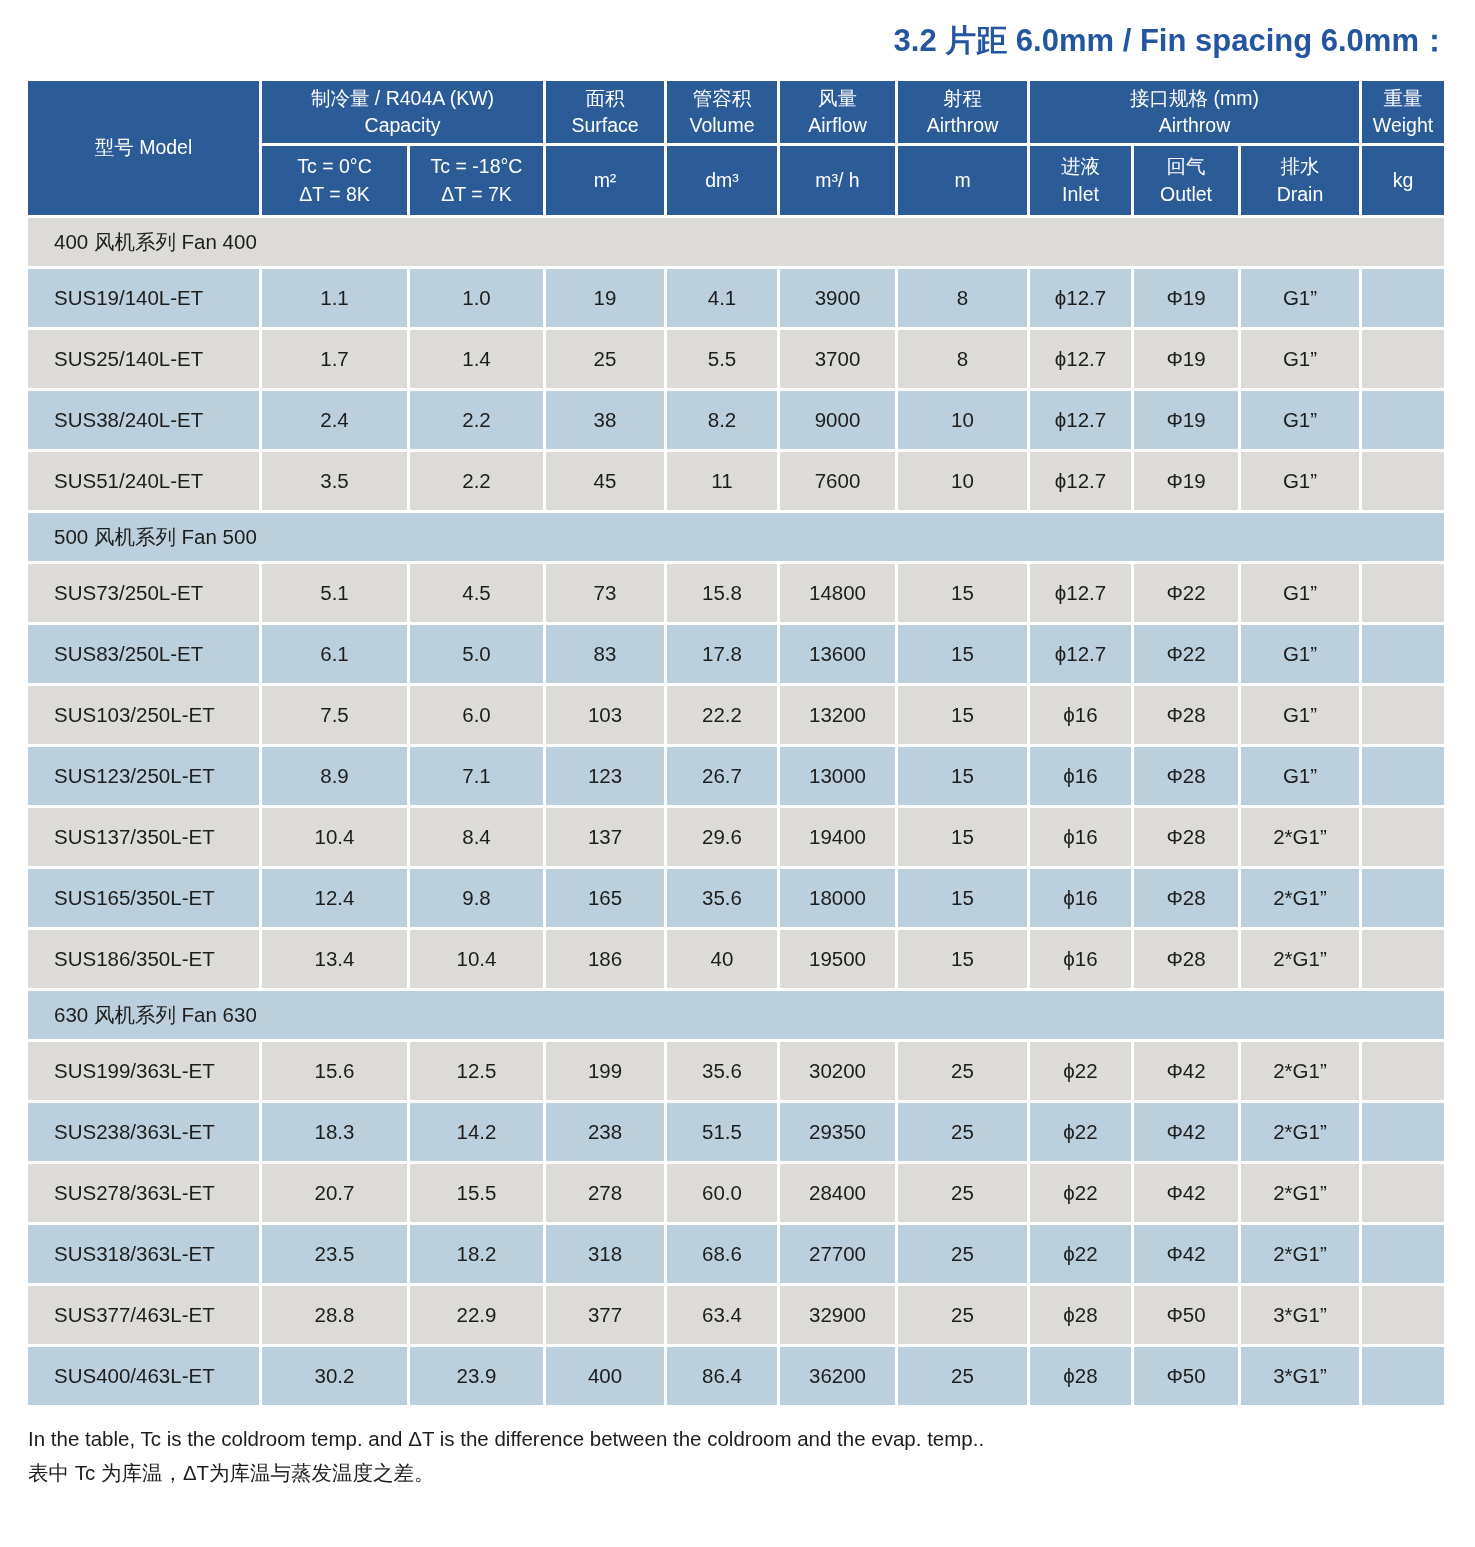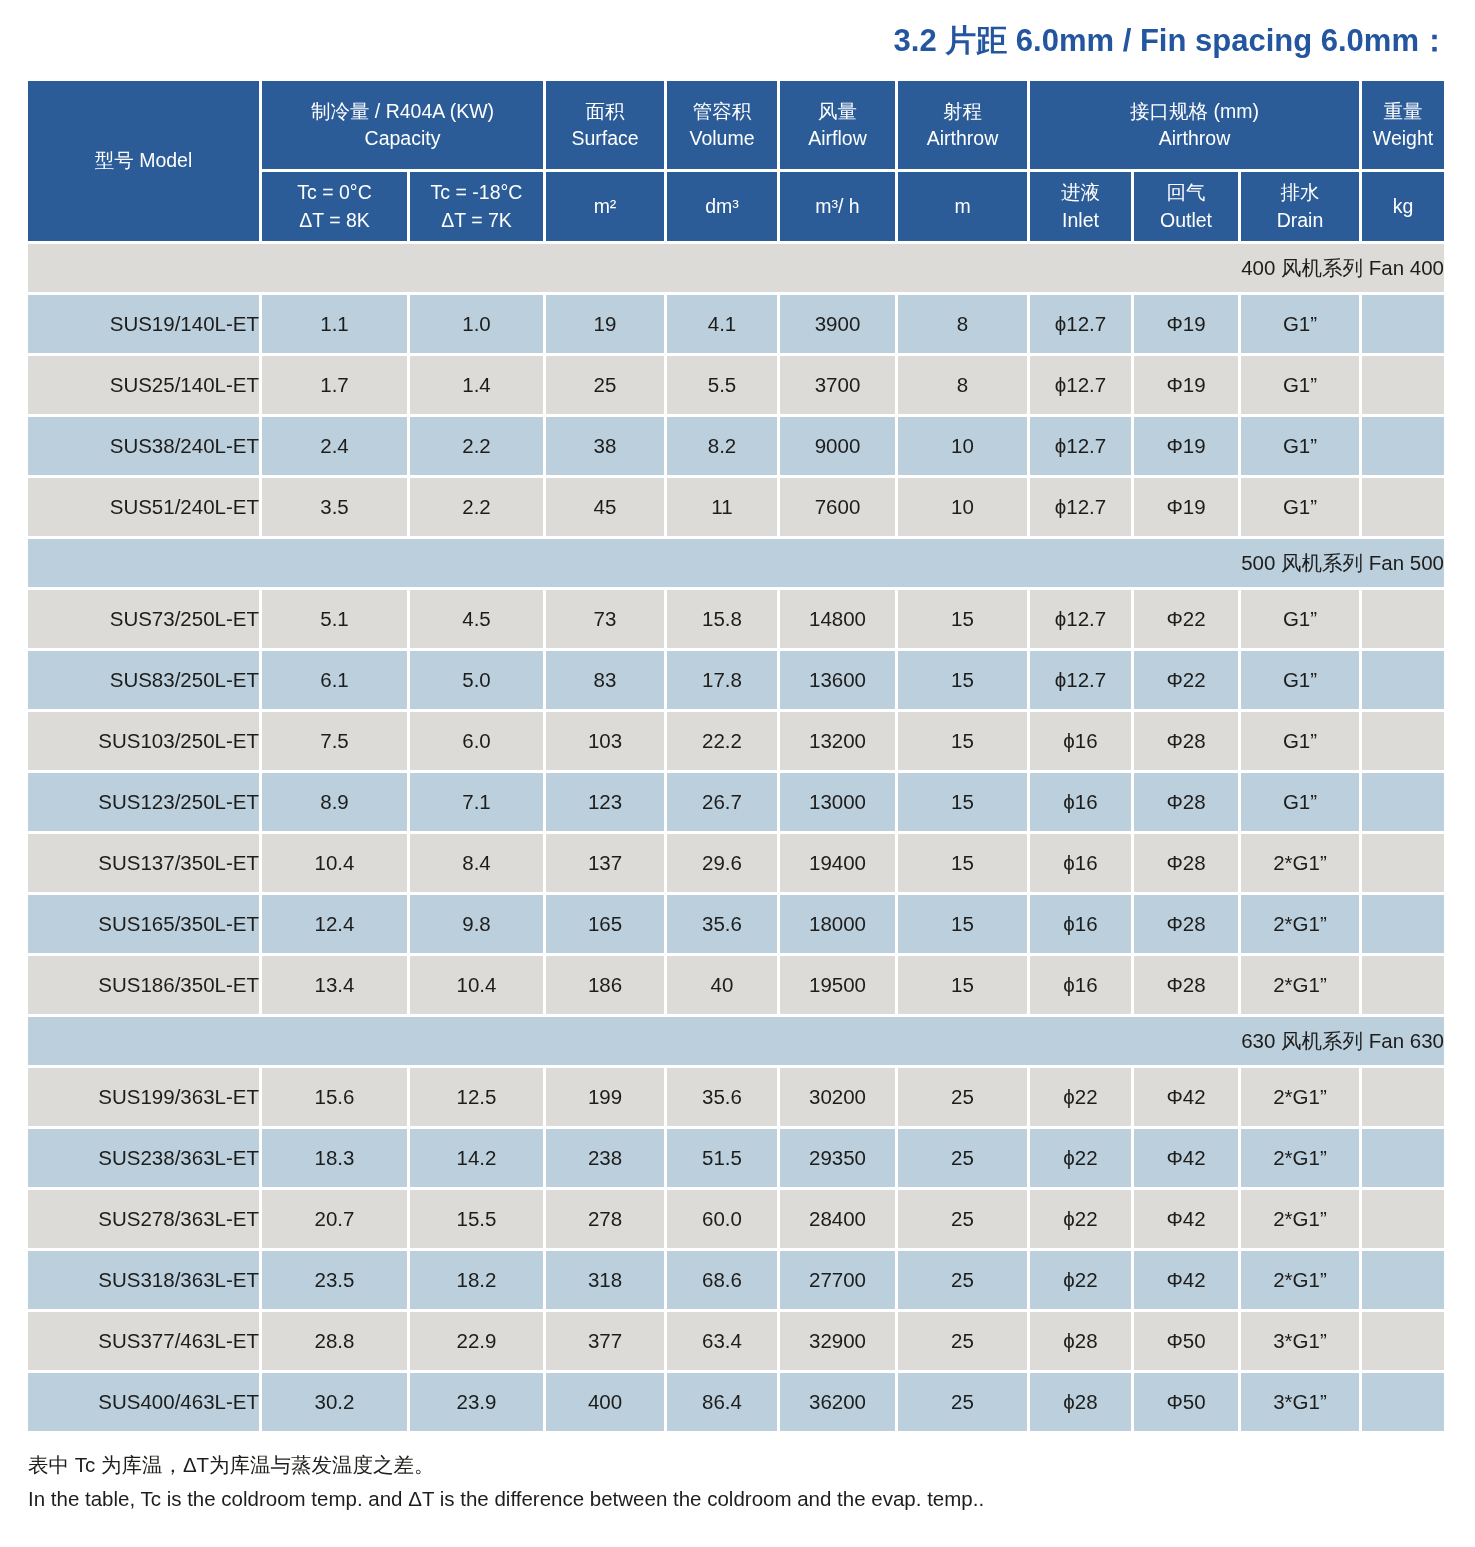--- a/index.html
+++ b/index.html
@@ -36,33 +36,33 @@
     overflow: hidden;
   }
   thead th {
     background: var(--header-blue, #2b5c97);
     color: #ffffff;
     font-weight: normal;
     font-size: 19.5px;
     text-align: center;
     line-height: 1.4;
   }
-  thead tr.h1 th { height: 88px; }
+  thead tr.h1 th { height: 62px; }
   thead tr.h2 th { height: 69px; }
   tbody td {
     font-size: 20.5px;
     color: #1d1d1b;
     text-align: center;
     height: 58px;
     line-height: 1.2;
   }
   tbody tr.stripe-gray td { background: var(--stripe-gray, #dcdbd8); }
   tbody tr.stripe-blue td { background: var(--stripe-blue, #bccfdd); }
   tbody td.cell-model, tbody tr.section-row td {
-    text-align: right;
+    text-align: left;
     padding-left: 26px;
   }
   tbody tr.section-row td {
     height: 48px;
     font-size: 20.5px;
   }
   .footnotes {
     margin: 16px 0 0 3px;
     color: #1d1d1b;
   }
@@ -376,17 +376,17 @@
     <td>25</td>
     <td>ϕ28</td>
     <td>Φ50</td>
     <td>3*G1”</td>
     <td></td>
   </tr>
 </tbody>
   </table>
 
   <div class="footnotes">
+    <p>In the table, Tc is the coldroom temp. and ΔT is the difference between the coldroom and the evap. temp..</p>
     <p>表中 Tc 为库温，ΔT为库温与蒸发温度之差。</p>
-    <p>In the table, Tc is the coldroom temp. and ΔT is the difference between the coldroom and the evap. temp..</p>
   </div>
 
 </div>
 
 </body></html>

